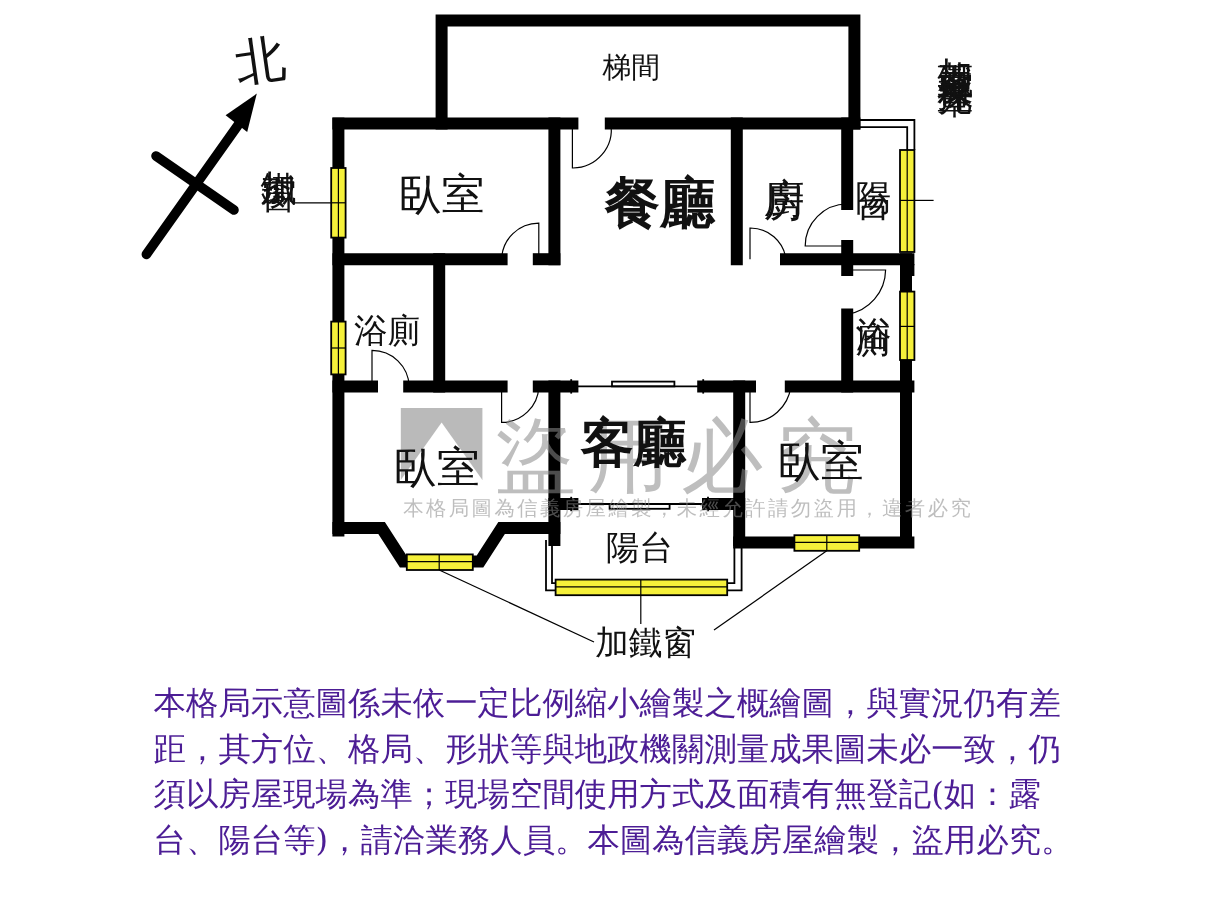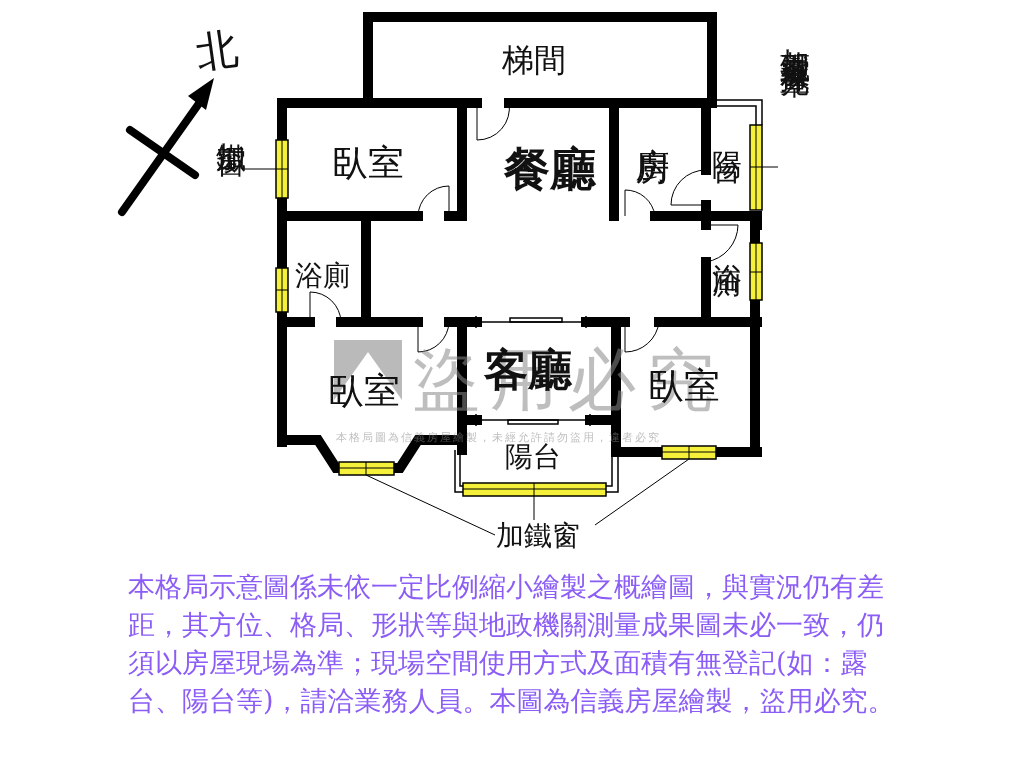--- a/index.html
+++ b/index.html
@@ -2,21 +2,21 @@
 <html><head>
 <meta charset="utf-8">
 <style>
   html,body{margin:0;padding:0;background:#fff;}
   body{width:1024px;height:768px;position:relative;overflow:hidden;font-family:"DejaVu Serif","Liberation Serif",serif;}
   svg{position:absolute;left:0;top:0;}
   .lbl{position:absolute;color:#111;line-height:1;white-space:nowrap;}
   .vert{writing-mode:vertical-rl;letter-spacing:2px;}
   .bold{font-weight:bold;}
   .wm{position:absolute;color:#8a8a8a;opacity:.55;}
-  .disc{position:absolute;left:128px;top:568px;width:780px;font-size:27px;line-height:38px;color:#8b5cf6;}
+  .disc{position:absolute;left:128px;top:568px;width:780px;font-size:27px;line-height:38px;color:#4c1d95;}
 </style>
 </head>
 <body>
 
 <svg width="1024" height="560">
   <g stroke="#000" stroke-linecap="square" fill="none">
 
     <path d="M368 103 V17 H712 V103" stroke-width="10"></path>
 
     <line x1="282" y1="103" x2="477" y2="103" stroke-width="10"></line>
@@ -127,30 +127,30 @@
   </g>
 
   <g opacity="0.5">
     <rect x="334" y="340" width="68" height="60" fill="#777"></rect>
     <path d="M334 400 L368 352 L402 400 Z" fill="#fff"></path>
   </g>
 </svg>
 
 <div class="lbl" style="left:196px;top:30px;font-size:42px;transform:rotate(-8deg);">北</div>
 
-<div class="lbl" style="left:502px;top:44px;font-size:32px;">梯間</div>
+<div class="lbl" style="left:502px;top:44px;font-size:24px;">梯間</div>
 <div class="lbl" style="left:332px;top:145px;font-size:36px;">臥室</div>
 <div class="lbl bold" style="left:489px;top:146px;font-size:46px;margin-left:15px;">餐廳</div>
 <div class="lbl vert" style="left:636px;top:120px;font-size:34px;">廚房</div>
 <div class="lbl vert" style="left:712px;top:128px;font-size:30px;">陽台</div>
 <div class="lbl" style="left:295px;top:262px;font-size:28px;">浴廁</div>
 <div class="lbl vert" style="left:712px;top:240px;font-size:30px;">浴廁</div>
 
 <div class="wm" style="left:412px;top:335px;font-size:68px;letter-spacing:10px;">盜用必究</div>
-<div class="wm" style="left:336px;top:430px;font-size:11px;letter-spacing:2px;font-family:Liberation Mono, monospace;">本格局圖為信義房屋繪製，未經允許請勿盜用，違者必究</div>
+<div class="wm" style="left:336px;top:412px;font-size:17px;letter-spacing:2px;font-family:Liberation Mono, monospace;">本格局圖為信義房屋繪製，未經允許請勿盜用，違者必究</div>
 
 <div class="lbl bold" style="left:484px;top:348px;font-size:44px;text-align:right;">客廳</div>
 <div class="lbl" style="left:328px;top:373px;font-size:36px;">臥室</div>
 <div class="lbl" style="left:648px;top:368px;font-size:36px;">臥室</div>
 <div class="lbl" style="left:505px;top:443px;font-size:28px;">陽台</div>
 
 <div class="lbl vert" style="left:216px;top:118px;font-size:30px;">加鐵窗</div>
 <div class="lbl vert" style="left:780px;top:24px;font-size:30px;letter-spacing:3px;">加蓋鐵窗及採光罩</div>
 <div class="lbl" style="left:496px;top:522px;font-size:28px;">加鐵窗</div>
 

